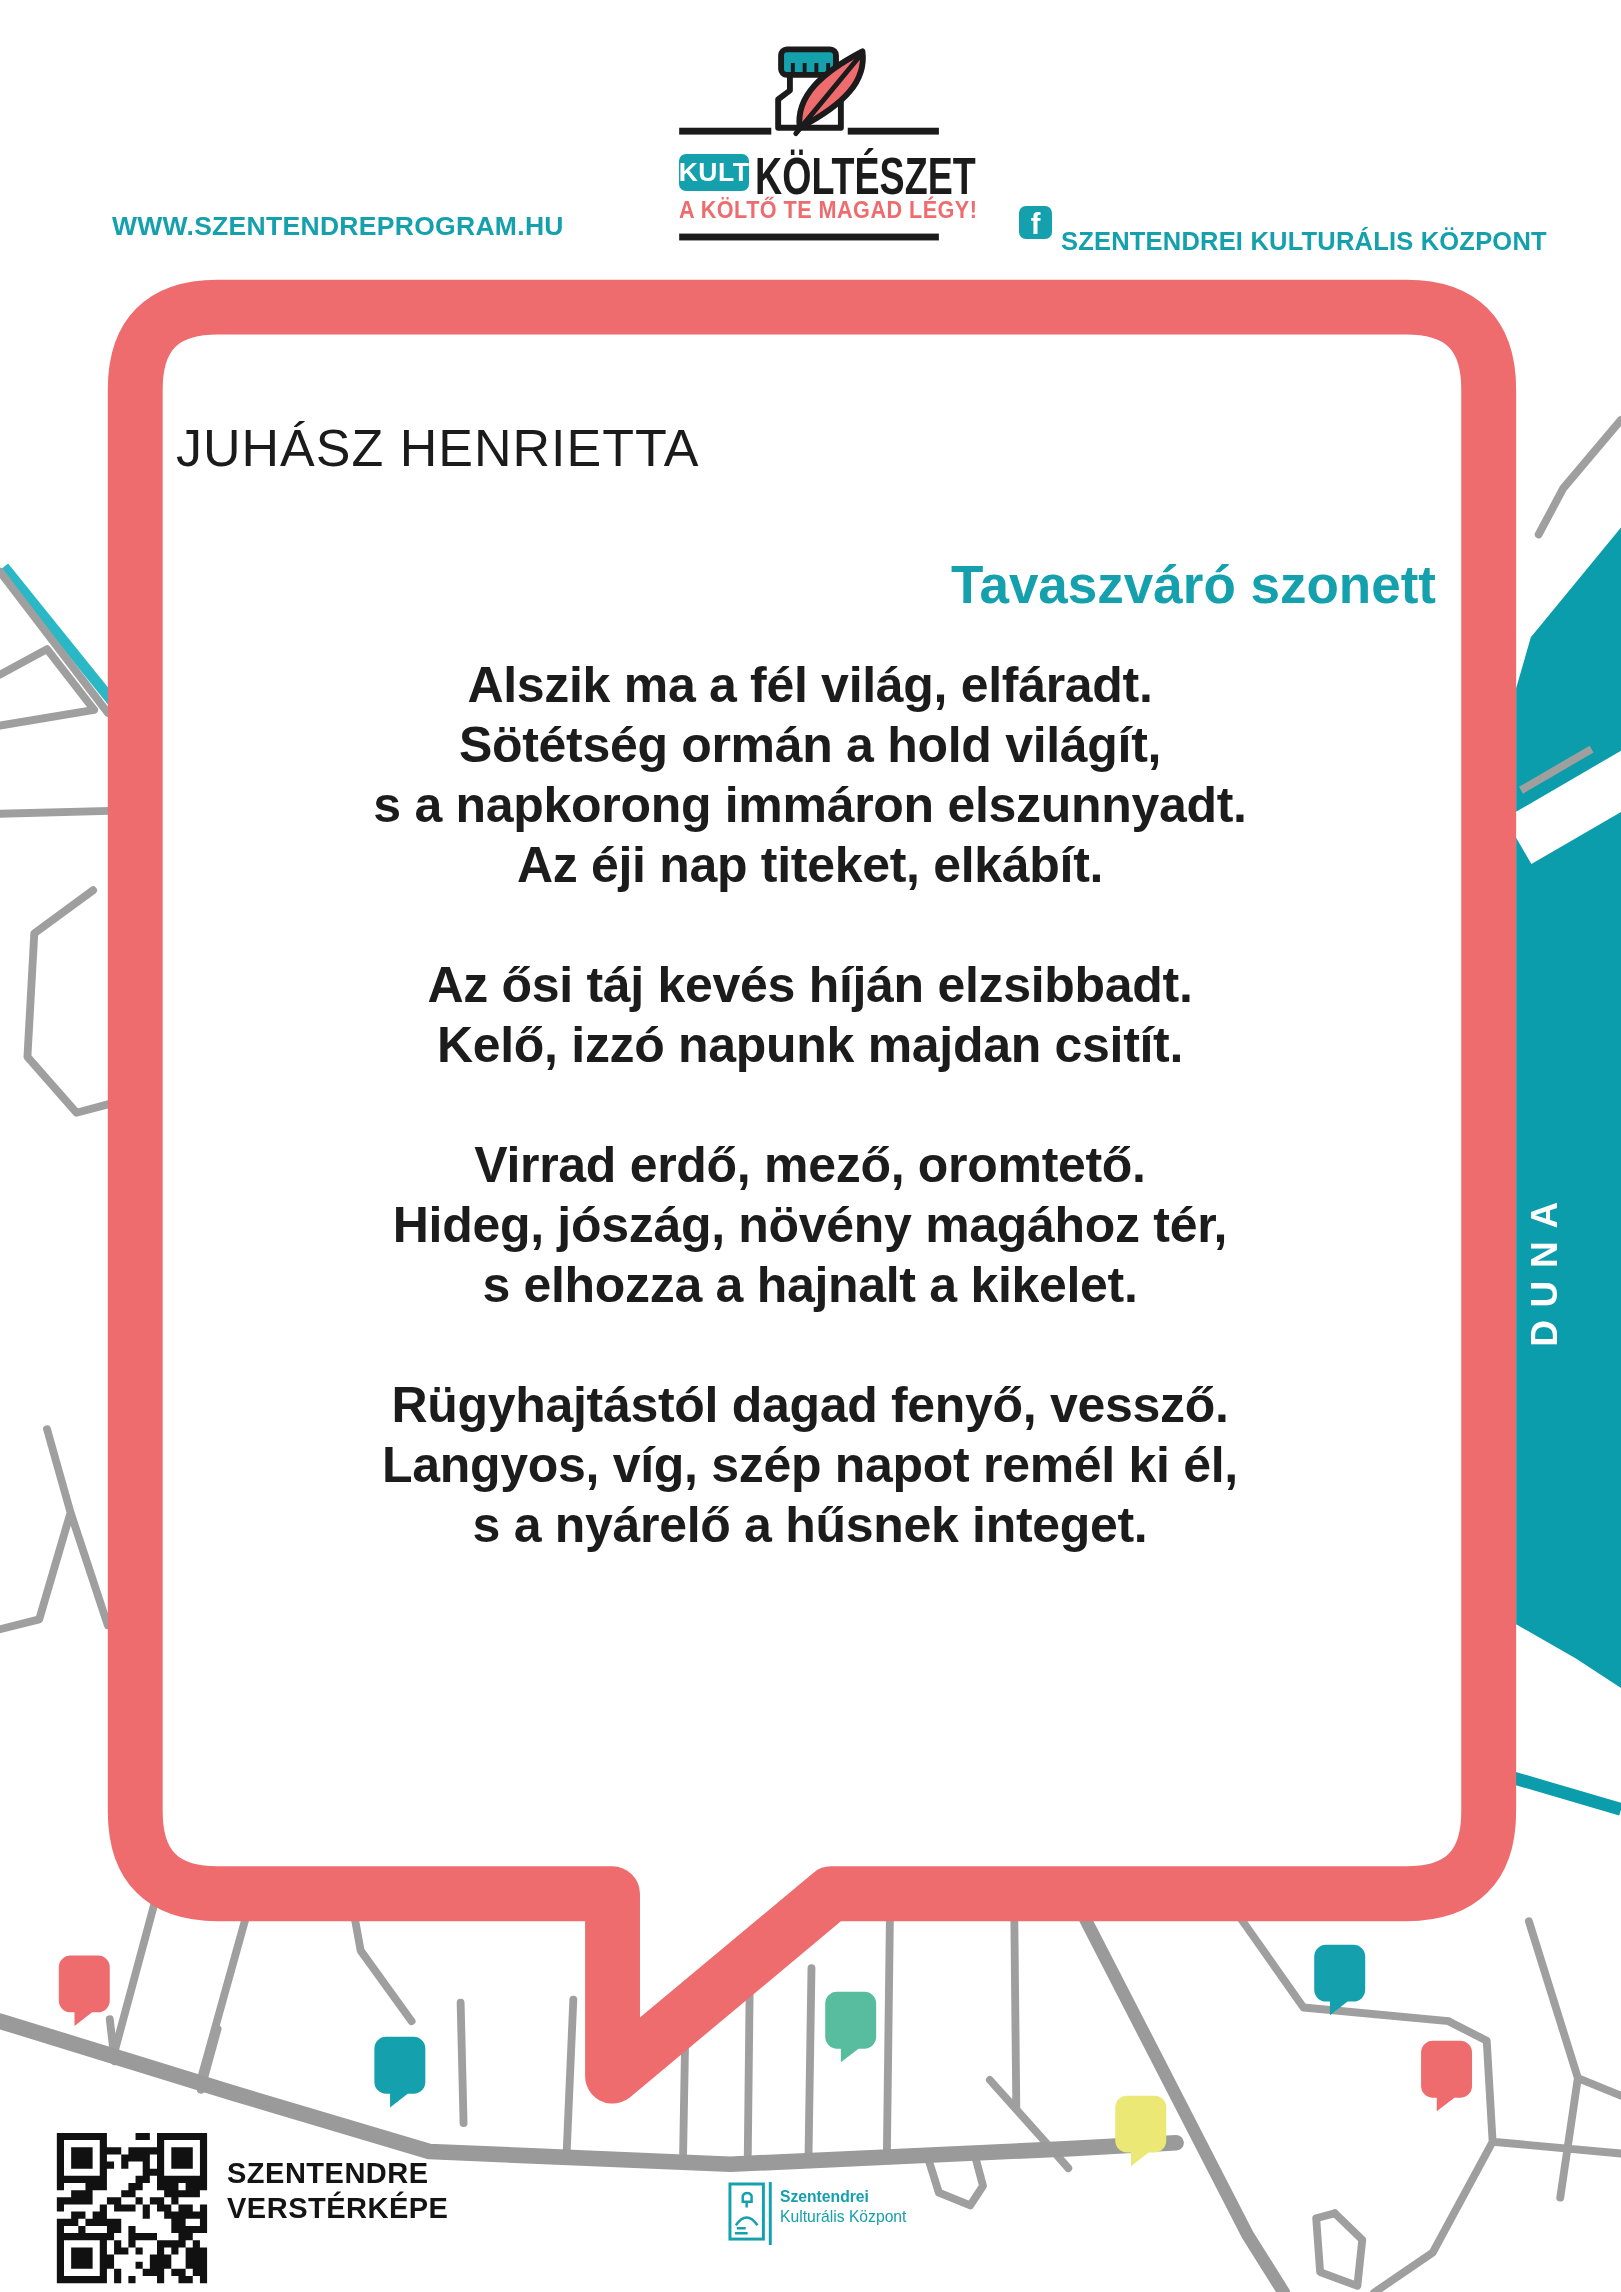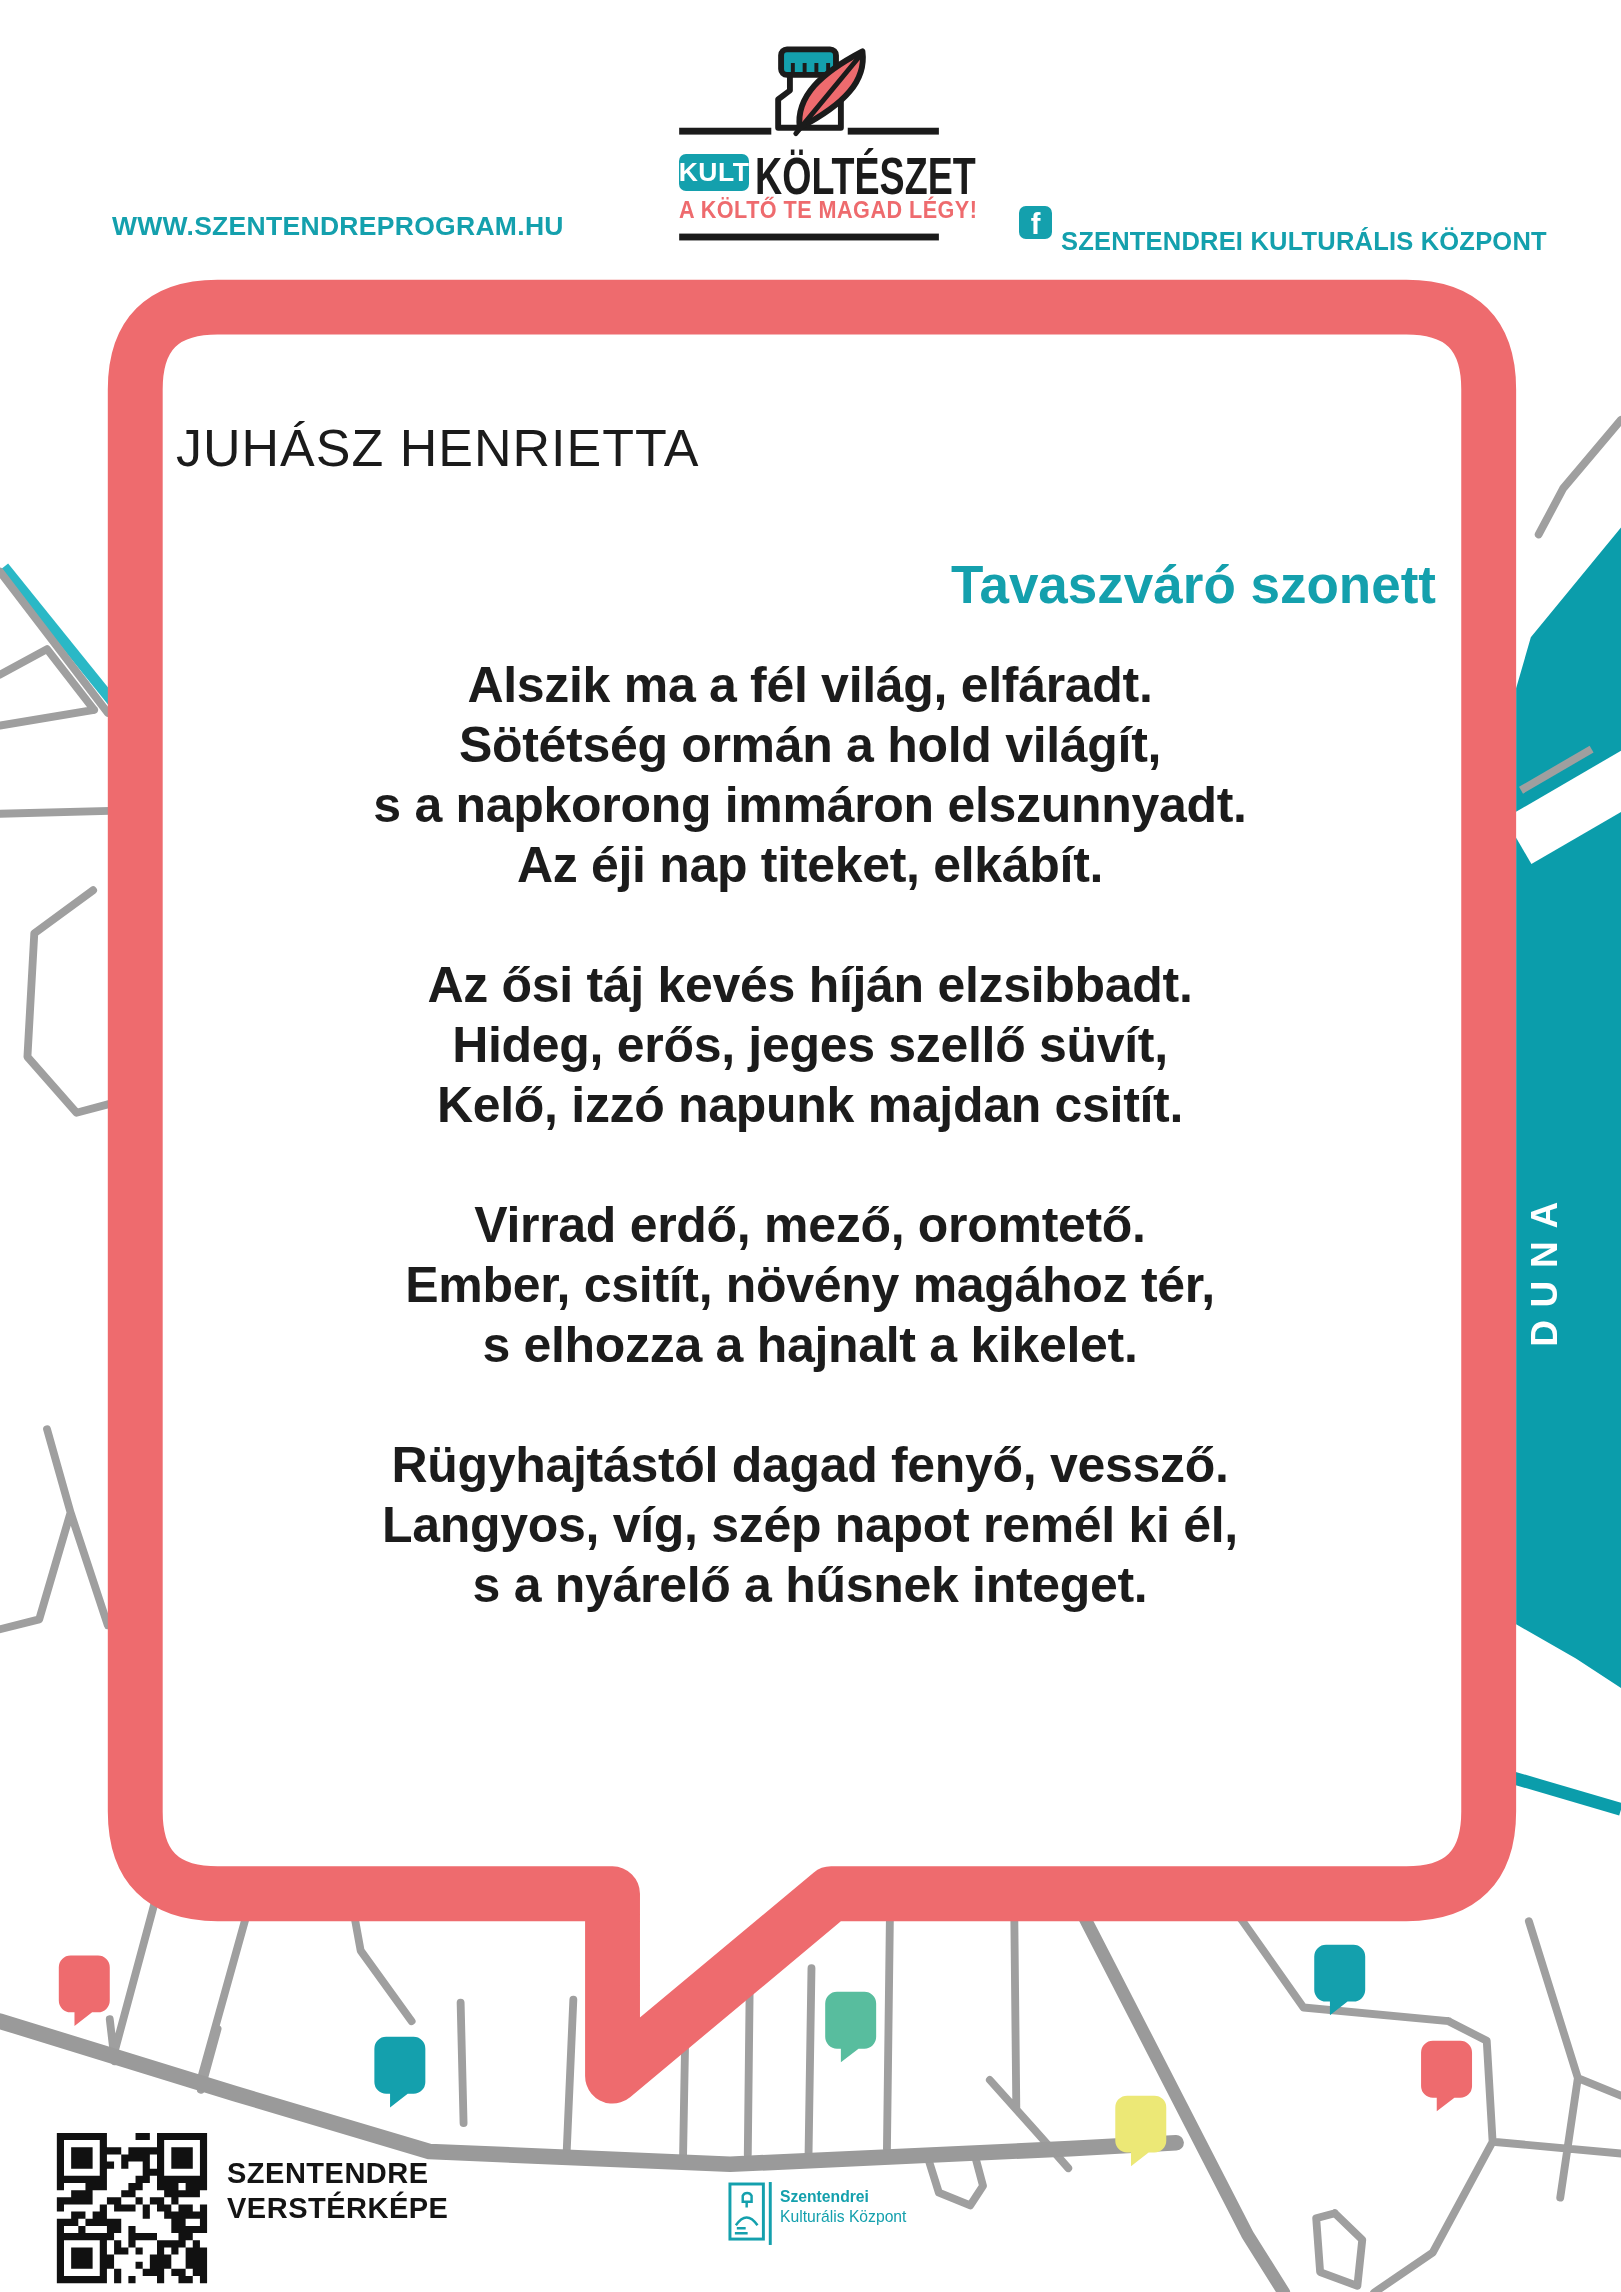--- a/index.html
+++ b/index.html
@@ -114,26 +114,25 @@
 
   <div class="poem">
     <div class="stanza">
       <div class="pline">Alszik ma a fél világ, elfáradt.</div>
       <div class="pline">Sötétség ormán a hold világít,</div>
       <div class="pline">s a napkorong immáron elszunnyadt.</div>
       <div class="pline">Az éji nap titeket, elkábít.</div>
     </div>
     <div class="stanza">
       <div class="pline">Az ősi táj kevés híján elzsibbadt.</div>
-      <div class="pline">Hideg, erős, jeges szellő süvít,</div>
       <div class="pline">Kelő, izzó napunk majdan csitít.</div>
     </div>
     <div class="stanza">
       <div class="pline">Virrad erdő, mező, oromtető.</div>
-      <div class="pline">Ember, csitít, növény magához tér,</div>
+      <div class="pline">Hideg, jószág, növény magához tér,</div>
       <div class="pline">s elhozza a hajnalt a kikelet.</div>
     </div>
     <div class="stanza">
       <div class="pline">Rügyhajtástól dagad fenyő, vessző.</div>
       <div class="pline">Langyos, víg, szép napot remél ki él,</div>
       <div class="pline">s a nyárelő a hűsnek integet.</div>
     </div>
   </div>
 
   <div class="txt duna-label">DUNA</div>

